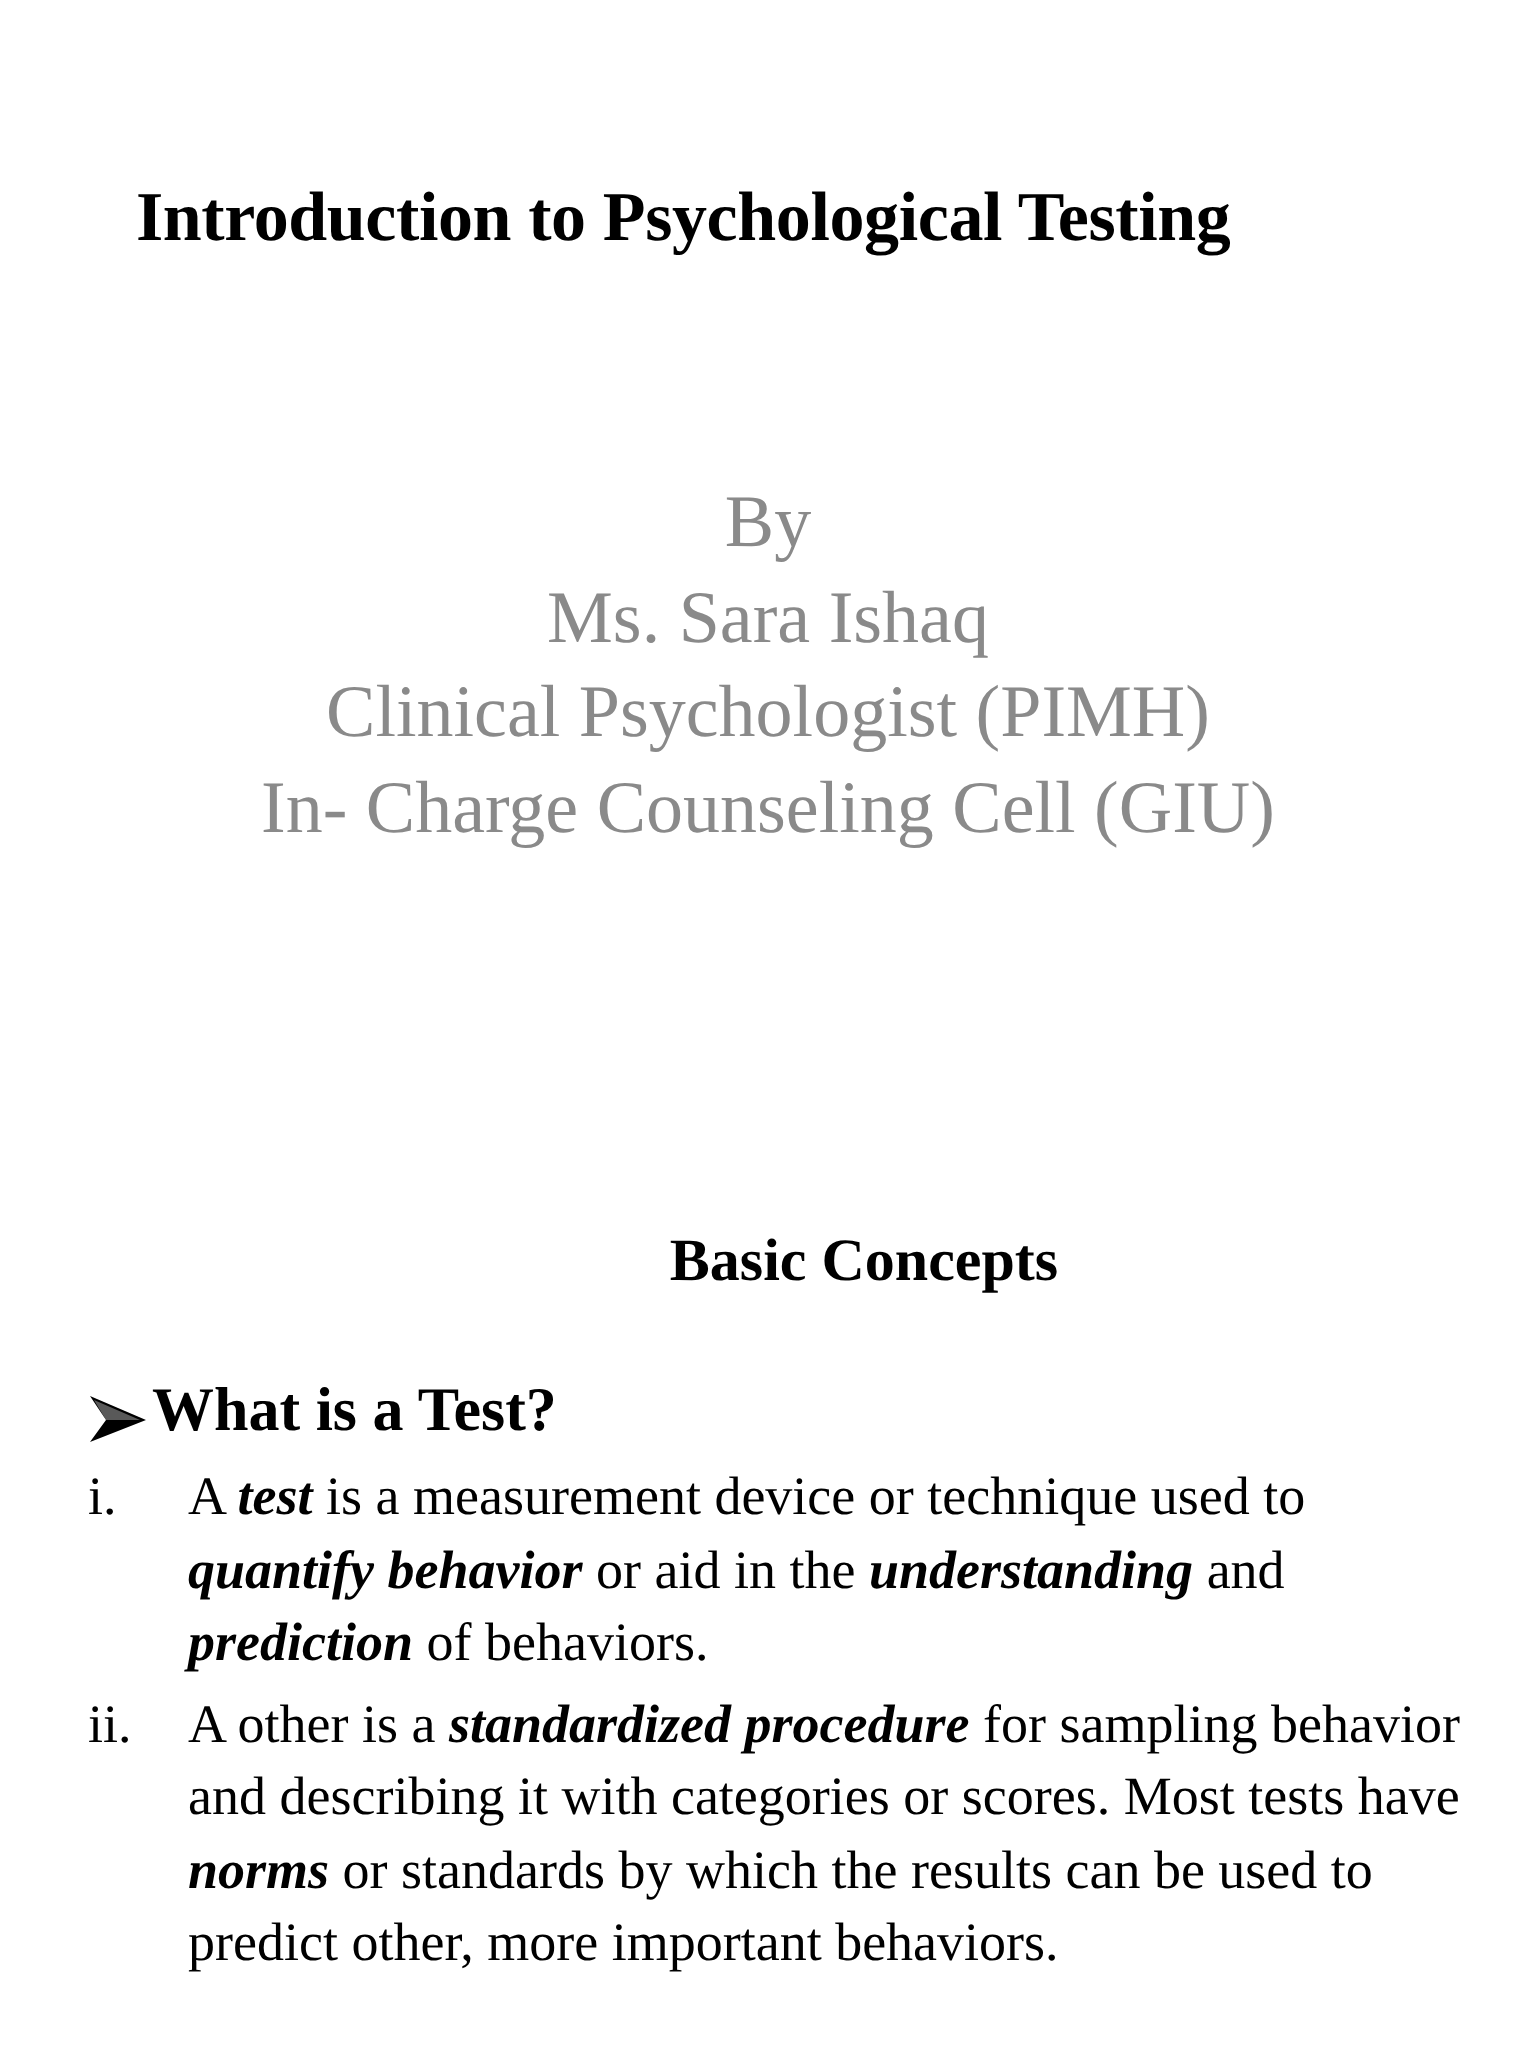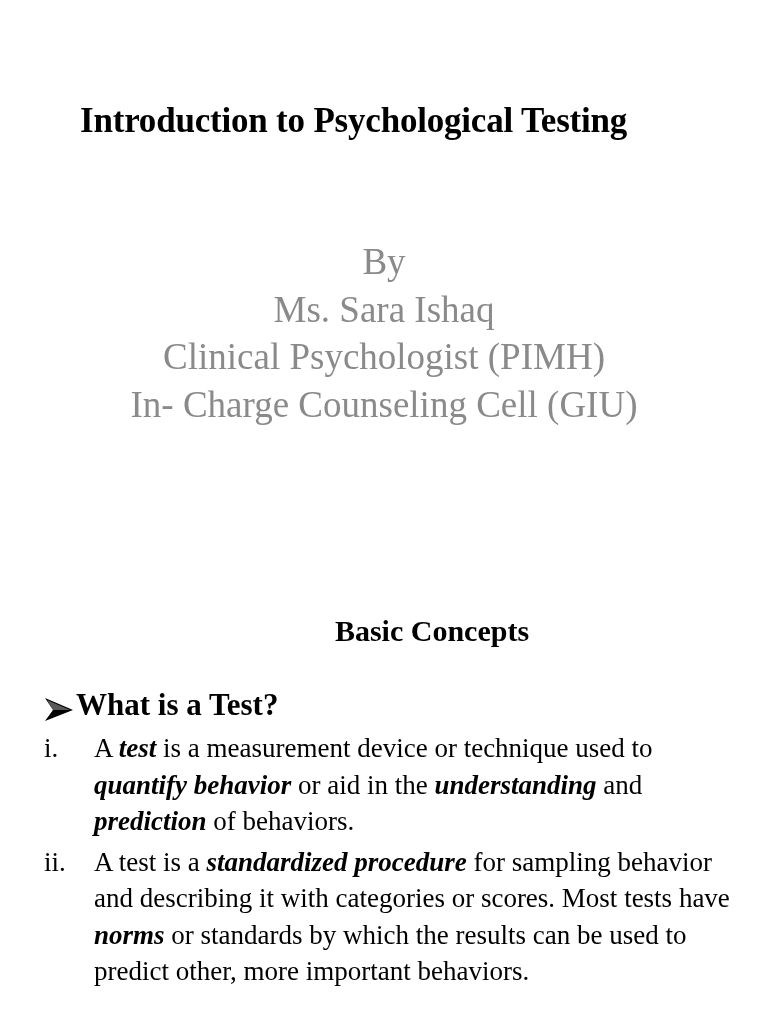--- a/index.html
+++ b/index.html
@@ -89,21 +89,21 @@
     }
     .em {
       font-weight: bold;
       font-style: italic;
     }
   </style>
 </head>
 <body>
 
 <div>
-  <h1 class="slide-title" style="margin:12px;">Introduction to Psychological Testing</h1>
+  <h1 class="slide-title" style="margin:0;">Introduction to Psychological Testing</h1>
 
   <div class="author-block">
     <span class="author-line">By</span>
     <span class="author-line">Ms. Sara Ishaq</span>
     <span class="author-line">Clinical Psychologist (PIMH)</span>
     <span class="author-line">In- Charge Counseling Cell (GIU)</span>
   </div>
 </div>
 
 <div>
@@ -120,16 +120,16 @@
   </div>
 
   <div class="list">
     <div class="list-item">
       <span class="list-marker">i.</span>
       <span class="list-text"><span>A </span><span class="em">test</span><span> is a measurement device or technique used to </span><span class="em">quantify behavior</span><span> or aid in the </span><span class="em">understanding</span><span> and </span><span class="em">prediction</span><span> of behaviors.</span></span>
     </div>
 
     <div class="list-item">
       <span class="list-marker">ii.</span>
-      <span class="list-text"><span>A test is a </span><span class="em">standardized procedure</span><span> for sampling behavior and describing it with categories or scores. Most tests have </span><span class="em">norms</span><span> or standards by which the results can be used to predict other, more important behaviors.</span></span>
+      <span class="list-text"><span>A other is a </span><span class="em">standardized procedure</span><span> for sampling behavior and describing it with categories or scores. Most tests have </span><span class="em">norms</span><span> or standards by which the results can be used to predict other, more important behaviors.</span></span>
     </div>
   </div>
 </div>
 
 </body></html>

